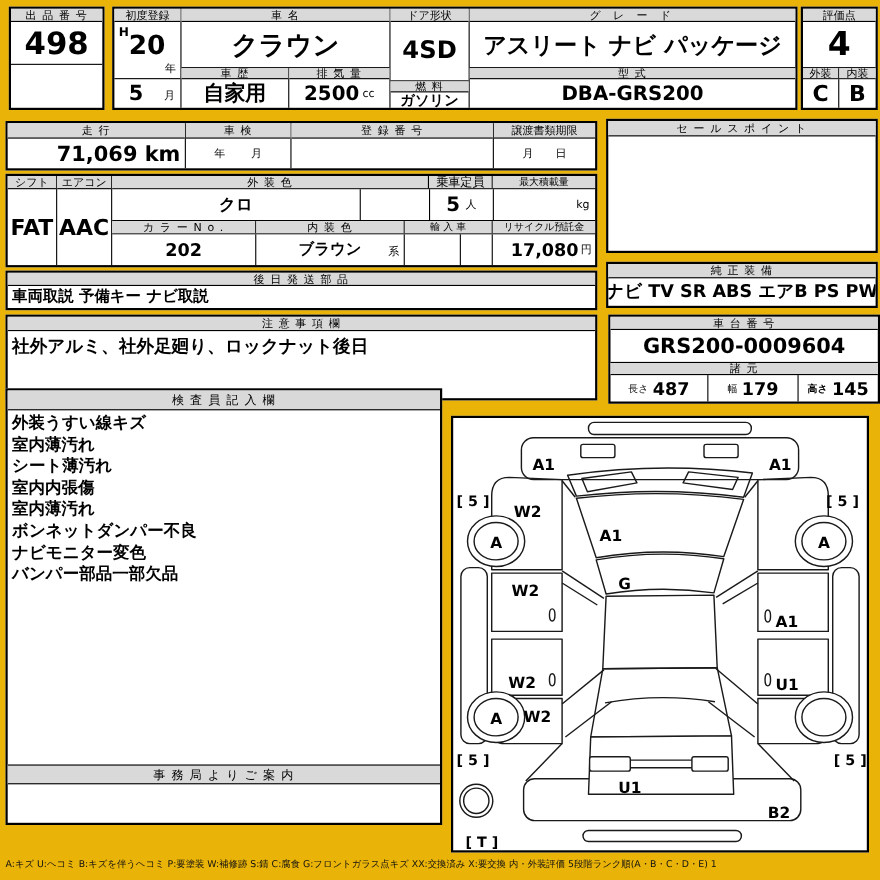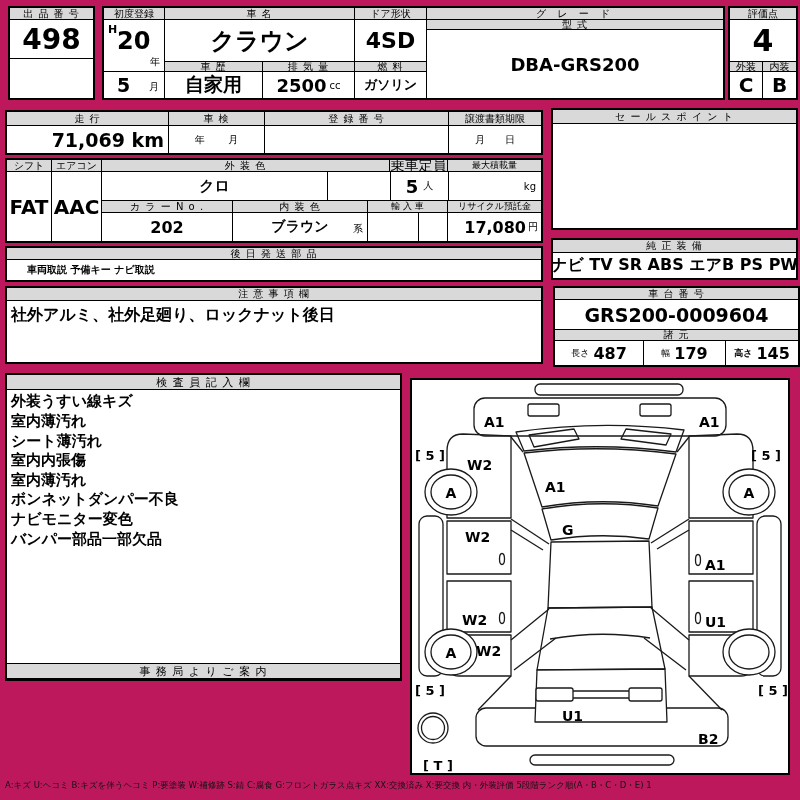--- a/index.html
+++ b/index.html
@@ -1,16 +1,16 @@
 <!DOCTYPE html>
 <html><head>
 <meta charset="utf-8">
 <style>
   html,body{margin:0;padding:0;background:#fff}
-  #sheet{position:relative;width:800px;height:800px;background:#be185d;
+  #sheet{position:relative;width:800px;height:800px;background:#eab308;
          font-family:"DejaVu Sans",sans-serif;color:#000;overflow:hidden}
   .bx{position:absolute;box-sizing:border-box;border:2px solid #000;background:#fff}
   .h{background:#d9d9d9;display:flex;align-items:center;justify-content:center;
      font-size:10px;box-sizing:border-box;letter-spacing:1px;white-space:nowrap;overflow:hidden}
   .v{display:flex;align-items:center;justify-content:center;font-weight:bold;
      box-sizing:border-box;white-space:nowrap;overflow:hidden}
   .bb{border-bottom:1px solid #000}
   .br{border-right:1px solid #000}
   .bt{border-top:1px solid #000}
   .col{display:flex;flex-direction:column;box-sizing:border-box}
@@ -61,26 +61,27 @@
           <div class="h bb" style="height:10px">排 気 量</div>
           <div class="v" style="flex:1">
             <span style="font-size:18px">2500</span>
             <span class="small" style="margin-left:3px">cc</span>
           </div>
         </div>
       </div>
     </div>
     <div class="col br" style="width:72px">
       <div class="h bb" style="height:12px;letter-spacing:0">ドア形状</div>
-      <div class="v bb" style="height:42px;font-size:22px">4SD</div>
+      <div class="v bb" style="height:54px;font-size:22px">4SD</div>
       <div class="h bb" style="height:10px">燃 料</div>
       <div class="v" style="flex:1;font-size:13px">ガソリン</div>
     </div>
     <div class="col" style="flex:1">
       <div class="h bb" style="height:12px;letter-spacing:4px">グ レ ー ド</div>
+      <div class="v bb" style="height:42px;font-size:21px">アスリート ナビ パッケージ</div>
       <div class="h bb" style="height:10px">型 式</div>
       <div class="v" style="flex:1;font-size:18px">DBA-GRS200</div>
     </div>
   </div>
 
   <div class="bx col" style="left:728px;top:6px;width:70px;height:94px">
     <div class="h bb" style="height:12px;letter-spacing:0">評価点</div>
     <div class="v bb" style="height:42px;font-size:30px">4</div>
     <div class="row bb" style="height:10px">
       <div class="h br" style="width:33px;letter-spacing:0">外装</div>
@@ -122,21 +123,21 @@
       <div class="h bb" style="height:12px;letter-spacing:0">シフト</div>
       <div class="v" style="flex:1;font-size:20px">FAT</div>
     </div>
     <div class="col br" style="width:50px">
       <div class="h bb" style="height:12px;letter-spacing:0">エアコン</div>
       <div class="v" style="flex:1;font-size:20px">AAC</div>
     </div>
     <div class="col" style="flex:1">
       <div class="row bb" style="height:12px">
         <div class="h br" style="width:288px">外 装 色</div>
-        <div class="h br" style="width:58px;letter-spacing:0;font-size:14px">乗車定員</div>
+        <div class="h br" style="width:58px;letter-spacing:0;font-size:11px">乗車定員</div>
         <div class="h" style="flex:1;letter-spacing:0;font-size:9px">最大積載量</div>
       </div>
       <div class="row bb" style="height:29px">
         <div class="v br" style="width:226px;font-size:15px">クロ</div>
         <div class="br" style="width:62px"></div>
         <div class="v br" style="width:58px">
           <span style="font-size:18px">5</span>
           <span class="small" style="margin-left:5px">人</span>
         </div>
         <div class="v right small" style="flex:1;padding-right:5px;font-weight:normal">kg</div>
@@ -160,21 +161,21 @@
         <div class="v right" style="flex:1;padding-right:3px">
           <span style="font-size:16px">17,080</span>
           <span class="small" style="margin-left:2px">円</span>
         </div>
       </div>
     </div>
   </div>
 
   <div class="bx col" style="left:5px;top:246px;width:538px;height:36px">
     <div class="h bb" style="height:12px">後 日 発 送 部 品</div>
-    <div class="v left" style="flex:1;font-size:10px;padding-left:20px">車両取説 予備キー ナビ取説</div>
+    <div class="v left" style="flex:1;font-size:14px;padding-left:4px">車両取説 予備キー ナビ取説</div>
   </div>
 
   <div class="bx col" style="left:551px;top:108px;width:247px;height:122px">
     <div class="h bb" style="height:14px">セ ー ル ス ポ イ ン ト</div>
     <div style="flex:1"></div>
   </div>
 
   <div class="bx col" style="left:551px;top:238px;width:247px;height:42px">
     <div class="h bb" style="height:13px">純 正 装 備</div>
     <div class="v" style="flex:1;font-size:16px">ナビ TV SR ABS エアB PS PW</div>
@@ -198,21 +199,21 @@
         <span style="font-size:9px;font-weight:normal;margin-right:4px">幅</span>
         <span style="font-size:16px">179</span>
       </div>
       <div class="v" style="flex:1">
         <span style="font-size:9px;font-weight:bold;margin-right:4px">高さ</span>
         <span style="font-size:16px">145</span>
       </div>
     </div>
   </div>
 
-  <div class="bx col" style="left:5px;top:373px;width:397px;height:308px">
+  <div class="bx col" style="left:5px;top:353px;width:397px;height:397px">
     <div class="h bb" style="height:18px;font-size:11px">検 査 員 記 入 欄</div>
     <div style="height:322px">
       <div id="insp-items">
         <div>外装うすい線キズ</div>
         <div>室内薄汚れ</div>
         <div>シート薄汚れ</div>
         <div>室内内張傷</div>
         <div>室内薄汚れ</div>
         <div>ボンネットダンパー不良</div>
         <div>ナビモニター変色</div>

